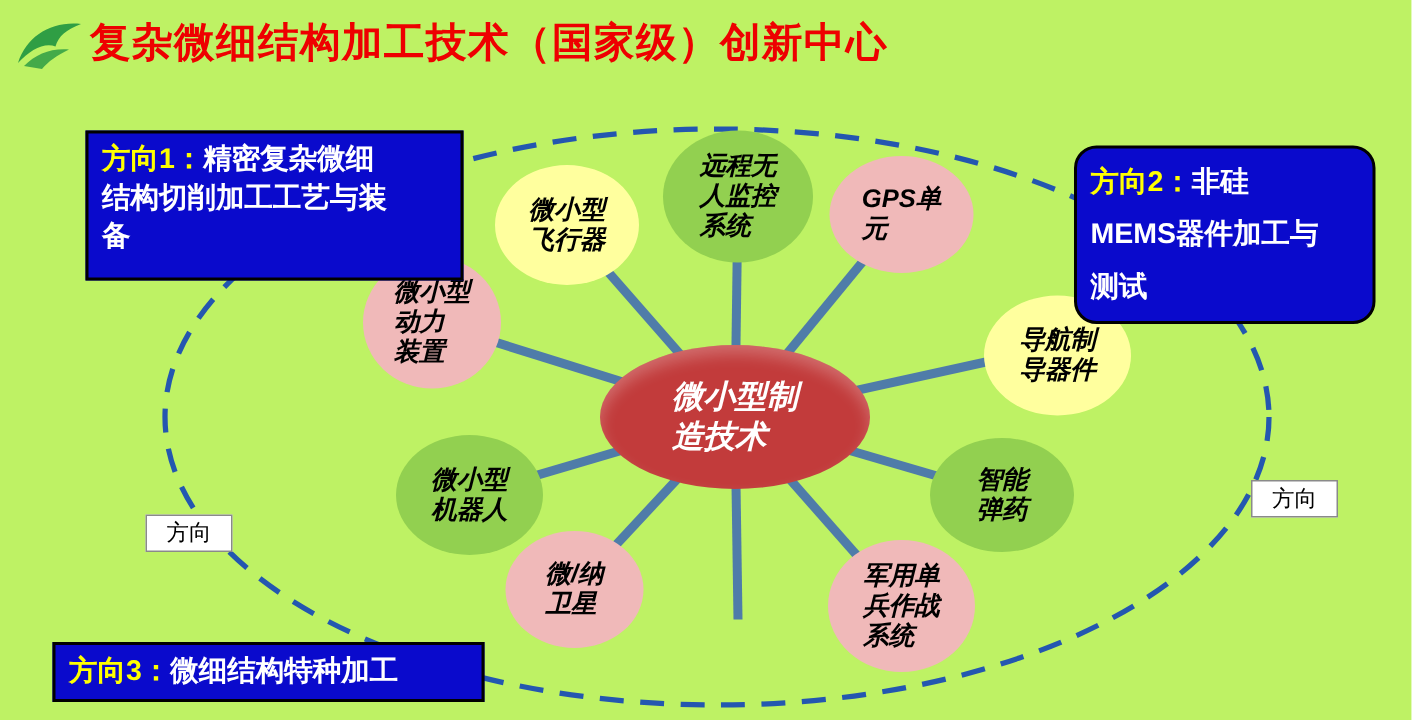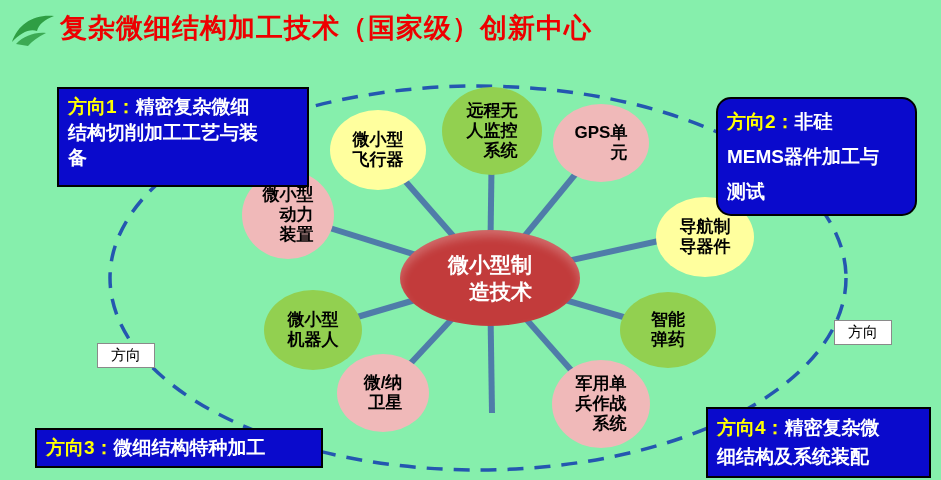--- a/index.html
+++ b/index.html
@@ -1,30 +1,30 @@
 <!DOCTYPE html>
 <html><head>
 <meta charset="utf-8">
 <style>
   html,body{margin:0;padding:0;background:#fff;}
   #stage{
-    position:relative;width:941px;height:480px;background:#86efac;overflow:hidden;
+    position:relative;width:941px;height:480px;background:#bef264;overflow:hidden;
     font-family:"Liberation Sans","DejaVu Sans",sans-serif;
   }
   
   #header{position:absolute;left:8px;top:8px;display:flex;align-items:center;z-index:6;}
   #logo{width:48px;height:40px;margin-right:4px;}
   #title{font-size:27px;font-weight:bold;color:#ee0000;letter-spacing:1px;white-space:nowrap;}
   
   #diagram-svg{position:absolute;left:0;top:0;z-index:0;}
   
   .node{
     position:absolute;border-radius:50%;display:flex;align-items:center;justify-content:center;
-    text-align:right;font-weight:bold;color:#000;font-size:17px;line-height:1.18;
-    white-space:pre-line;z-index:2;
+    text-align:left;font-weight:bold;color:#000;font-size:17px;line-height:1.18;
+    white-space:pre-line;z-index:2;font-style:italic;
   }
   .node.yellow{background:#ffff9e;}
   .node.green{background:#92d050;}
   .node.pink{background:#f0b9b9;}
   .node.center{
     background:#c23b3b;color:#ffffff;font-size:21px;line-height:1.3;z-index:2;
     box-shadow:inset 0 6px 10px rgba(255,255,255,.25);
   }
   
   .dir-box{
@@ -105,21 +105,17 @@
   <div class="dir-box" id="dir-box-2" style="left:716px;top:97px;width:201px;min-height:110px;border-radius:15px;">
     <span class="dir-title">方向2：</span><span class="dir-body">非硅
 MEMS器件加工与
 测试</span>
   </div>
 
   <div class="dir-box" id="dir-box-3" style="left:35px;top:428px;width:288px;min-height:34px;">
     <span class="dir-title">方向3：</span><span class="dir-body">微细结构特种加工</span>
   </div>
 
-  <div class="dir-box" id="dir-box-4" style="left:706px;top:407px;width:225px;min-height:66px;">
-    <span class="dir-title">方向4：</span><span class="dir-body">精密复杂微
-细结构及系统装配</span>
-  </div>
 
   <div class="dir-tag" style="left:97px;top:303px;">方向</div>
   <div class="dir-tag" style="left:834px;top:280px;">方向</div>
 
 </div>
 
 </body></html>

